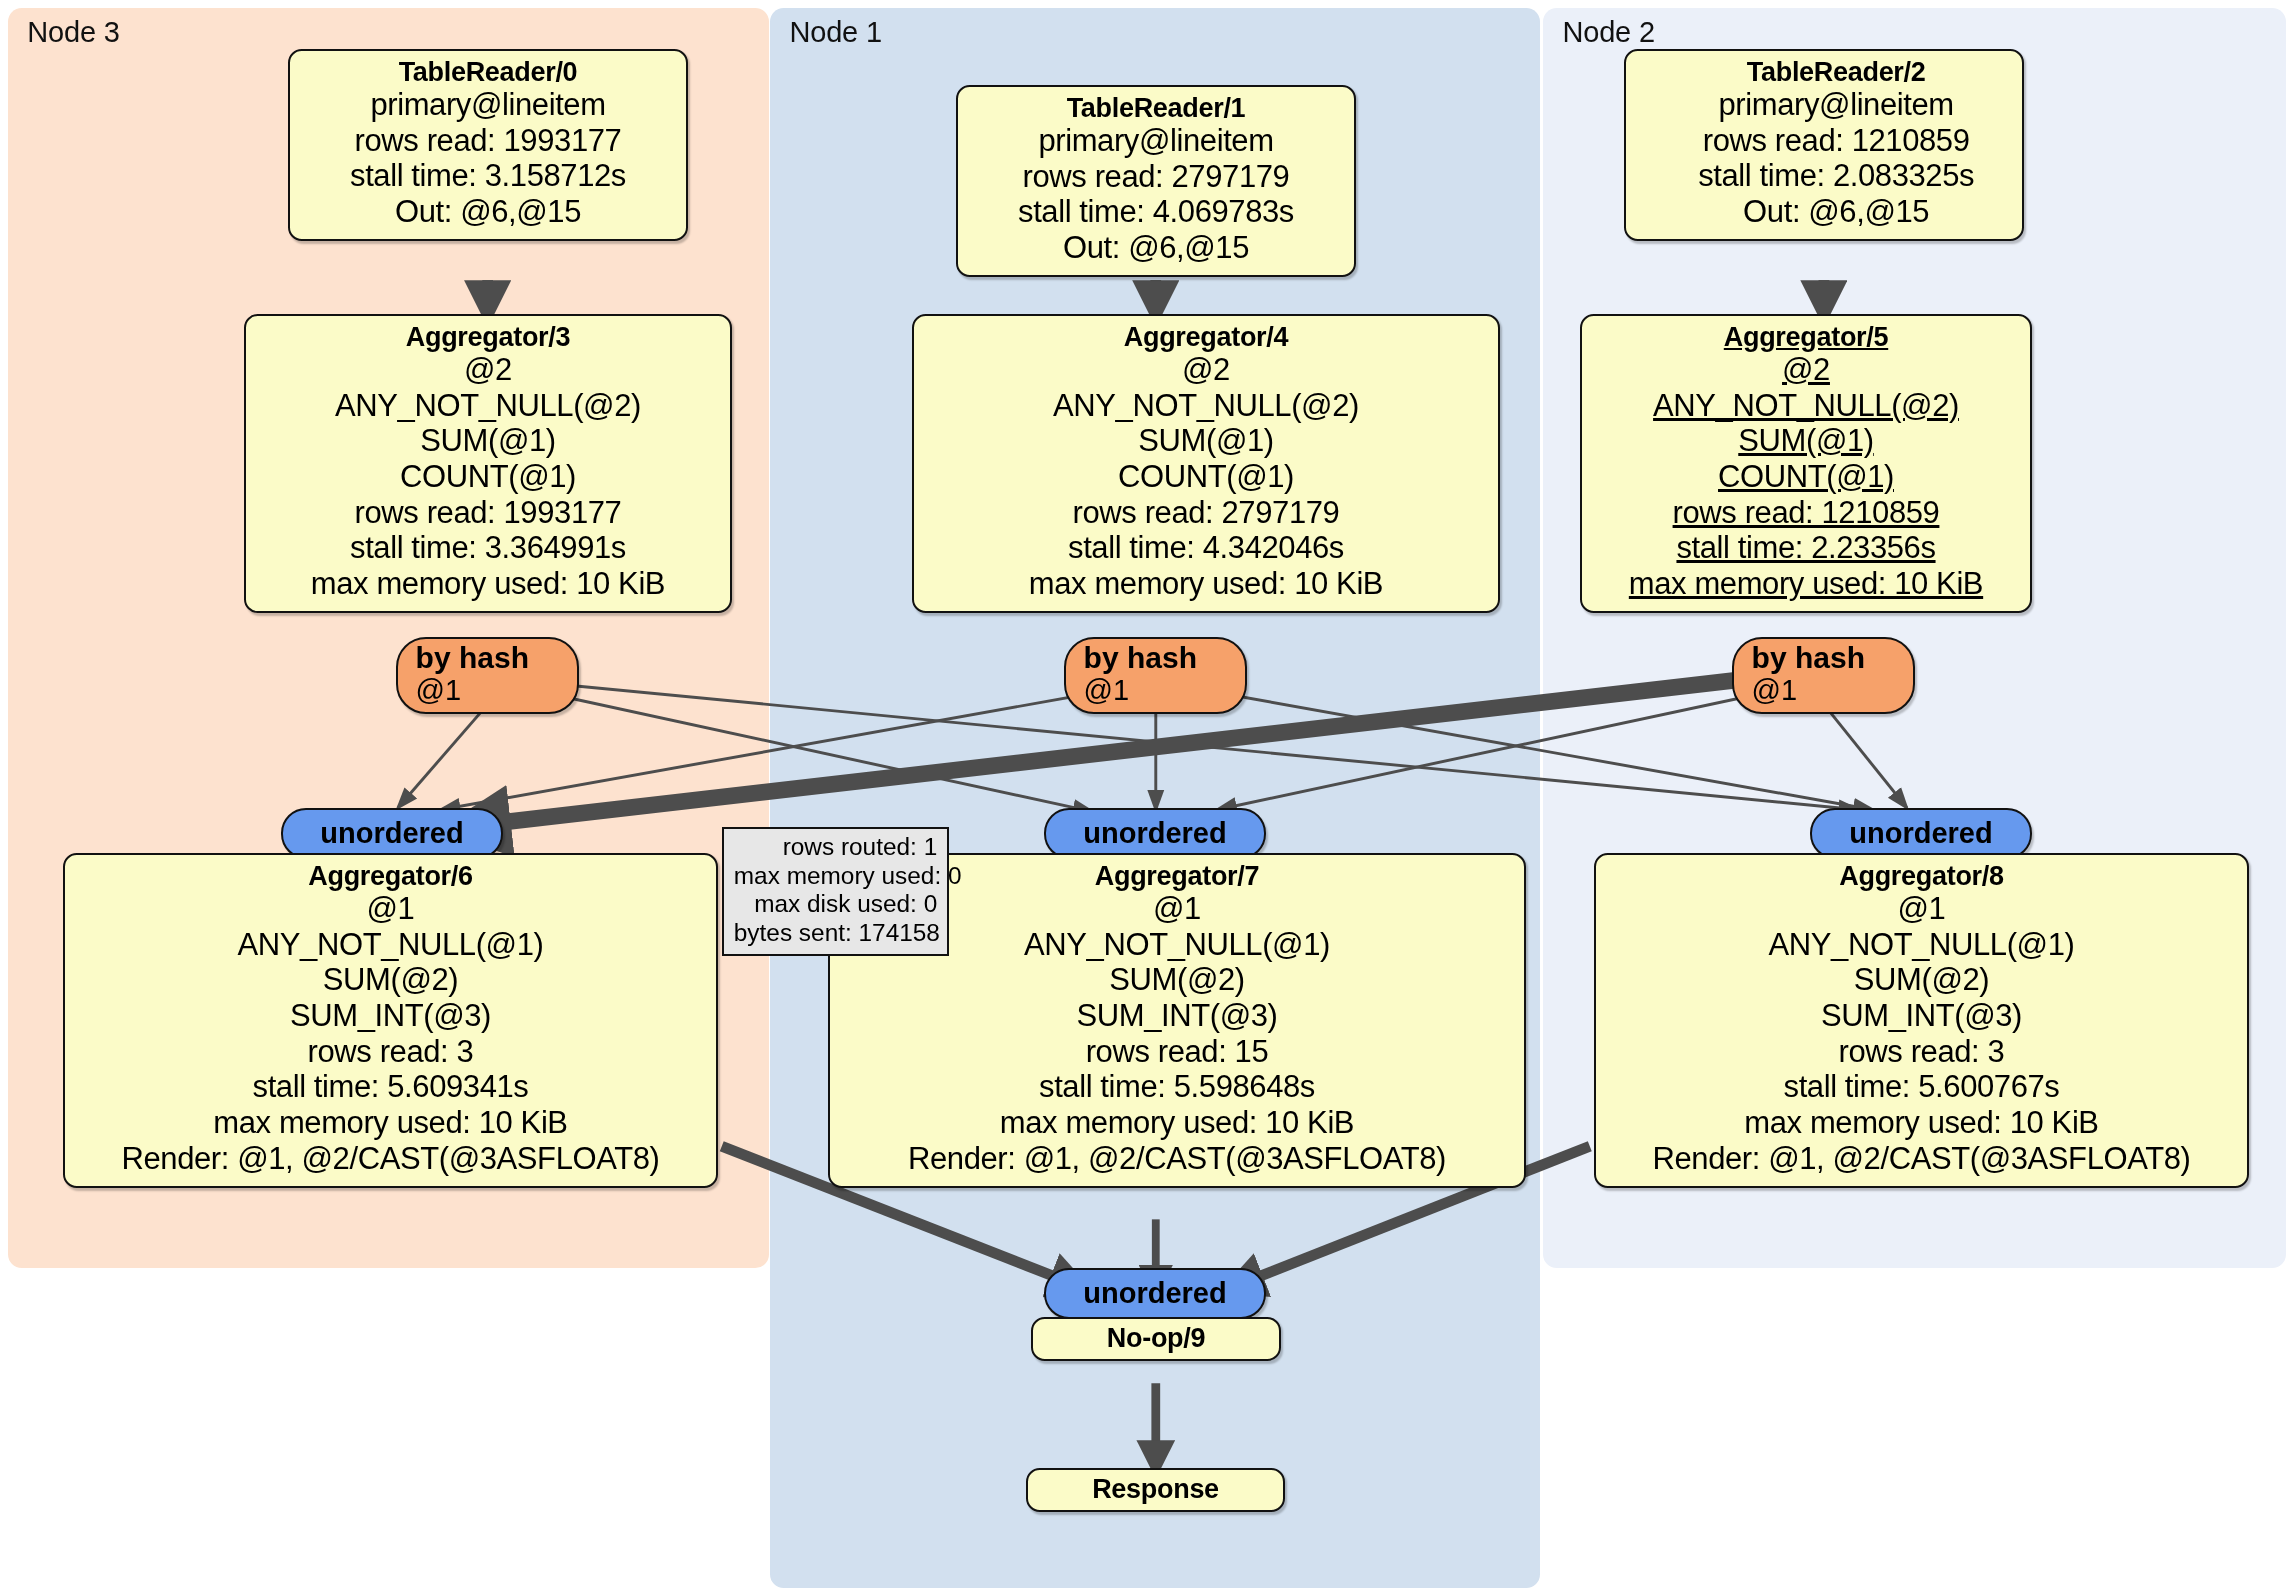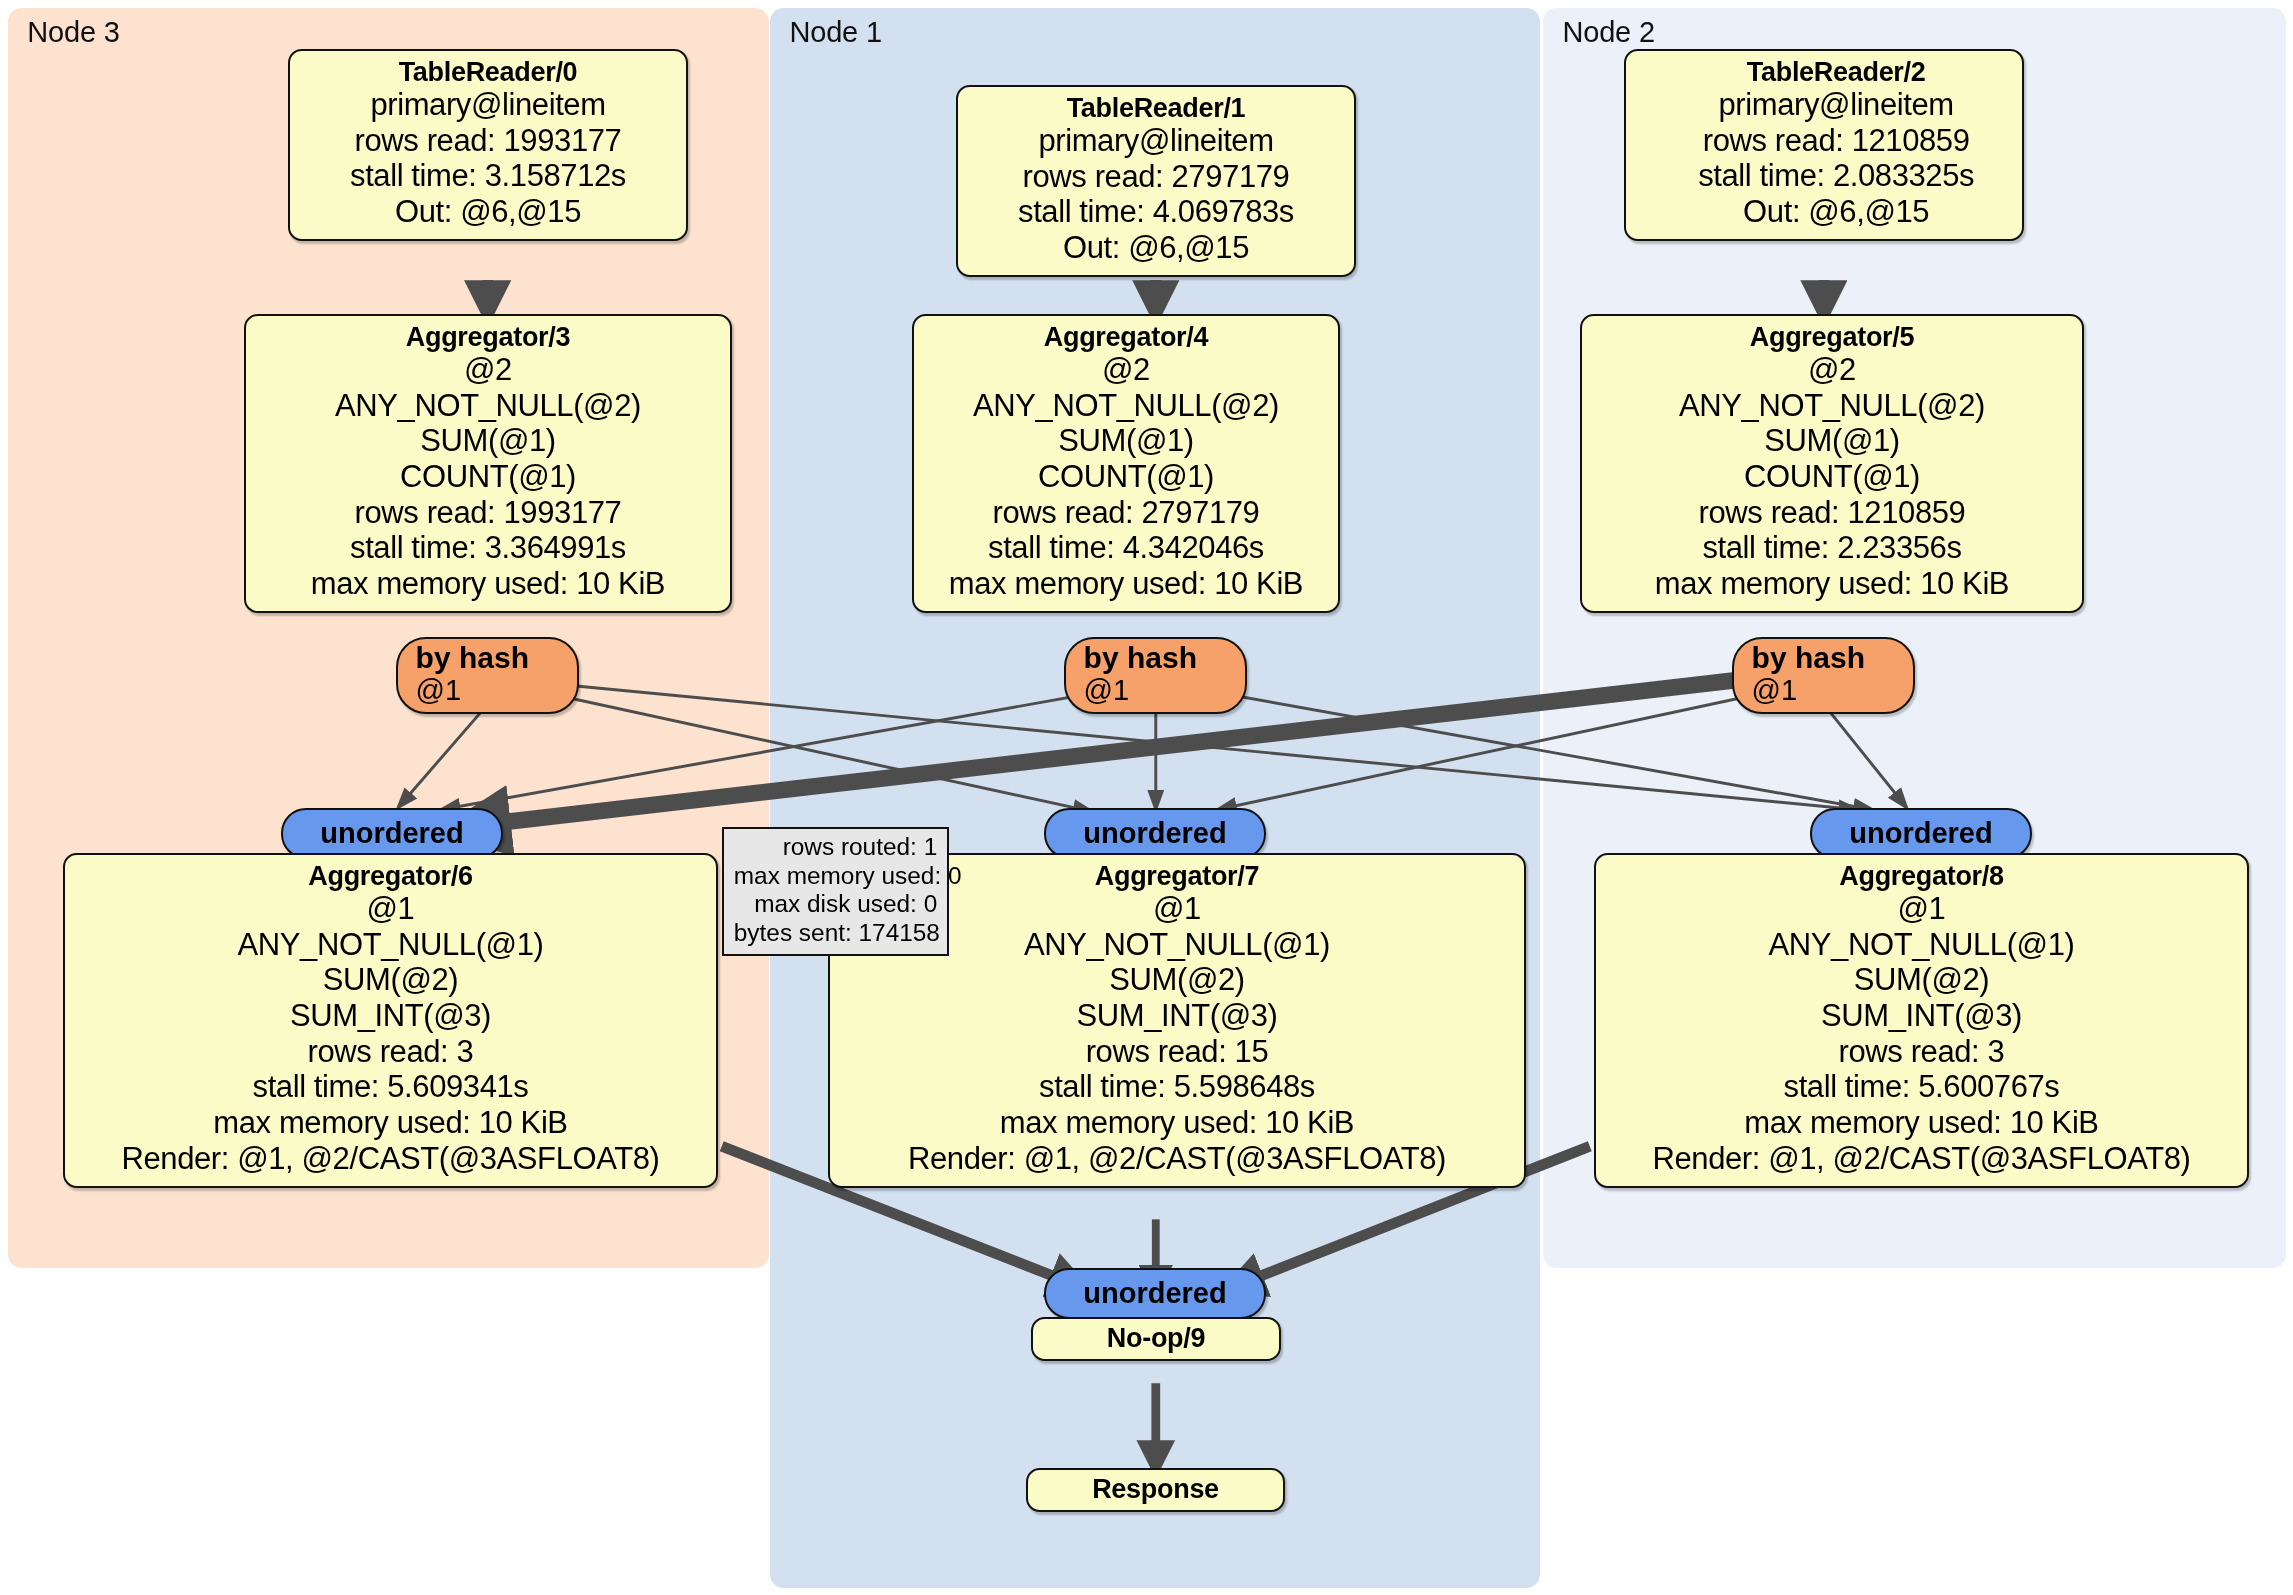--- a/index.html
+++ b/index.html
@@ -218,32 +218,32 @@
     <div class="ttl">Aggregator/3</div>
     <div class="ln">@2</div>
     <div class="ln">ANY_NOT_NULL(@2)</div>
     <div class="ln">SUM(@1)</div>
     <div class="ln">COUNT(@1)</div>
     <div class="ln">rows read: 1993177</div>
     <div class="ln">stall time: 3.364991s</div>
     <div class="ln">max memory used: 10 KiB</div>
   </div>
 
-  <div class="proc" style="left:912px; top:314px; width:428px;">
+  <div class="proc" style="left:912px; top:314px; width:588px;">
     <div class="ttl">Aggregator/4</div>
     <div class="ln">@2</div>
     <div class="ln">ANY_NOT_NULL(@2)</div>
     <div class="ln">SUM(@1)</div>
     <div class="ln">COUNT(@1)</div>
     <div class="ln">rows read: 2797179</div>
     <div class="ln">stall time: 4.342046s</div>
     <div class="ln">max memory used: 10 KiB</div>
   </div>
 
-  <div class="proc" style="left:1580px; top:314px; width:504px;">
+  <div class="proc" style="left:1580px; top:314px; width:452px;text-decoration:underline;">
     <div class="ttl">Aggregator/5</div>
     <div class="ln">@2</div>
     <div class="ln">ANY_NOT_NULL(@2)</div>
     <div class="ln">SUM(@1)</div>
     <div class="ln">COUNT(@1)</div>
     <div class="ln">rows read: 1210859</div>
     <div class="ln">stall time: 2.23356s</div>
     <div class="ln">max memory used: 10 KiB</div>
   </div>
 

